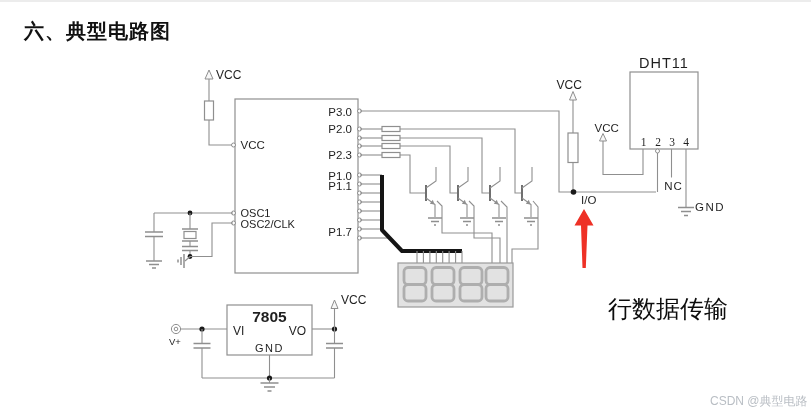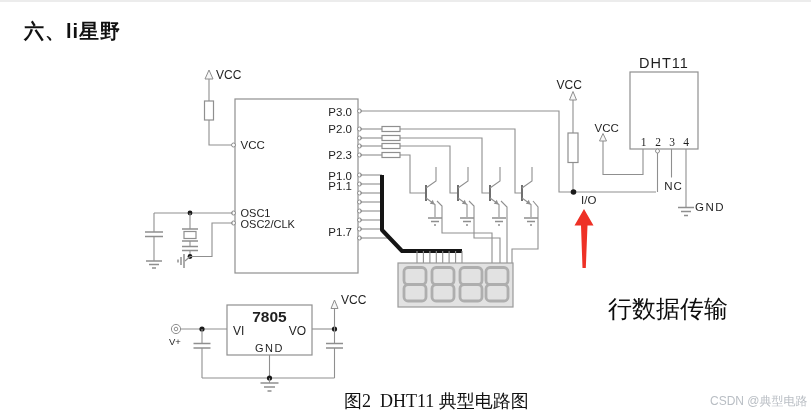--- a/index.html
+++ b/index.html
@@ -35,21 +35,21 @@
   .seg { fill:none; stroke:#aeaeae; stroke-width:2.8; }
   text.t  { font-family:"Liberation Sans", sans-serif; fill:#1f1f1f; }
   text.ts { font-family:"Liberation Serif", serif; fill:#1f1f1f; }
   .eq { fill:#8f8f8f; stroke:none; }
 </style>
 </head>
 <body>
 
 <div class="stage">
   <div class="topstrip"></div>
-  <div class="title">六、li星野</div>
+  <div class="title">六、典型电路图</div>
 
   <svg class="circuit" width="811" height="419" viewBox="0 0 811 419">
 
     <g>
       <text class="t" x="216" y="79" font-size="12">VCC</text>
       <polygon class="arr" points="209,70 205,79 213,79"></polygon>
       <line class="w" x1="209" y1="79" x2="209" y2="101"></line>
       <rect class="bx" x="204.5" y="101" width="9" height="19"></rect>
       <polyline class="w" points="209,120 209,145 232,145"></polyline>
     </g>
@@ -286,15 +286,14 @@
       <line class="gw" x1="260.5" y1="383" x2="278.5" y2="383"></line>
       <line class="gw" x1="264" y1="387" x2="275" y2="387"></line>
       <line class="gw" x1="267.5" y1="391" x2="271.5" y2="391"></line>
     </g>
   </svg>
 
   <div class="annotation">
     <div>行数据传输</div>
   </div>
 
-  <div class="caption">图2  DHT11 典型电路图</div>
   <div class="watermark">CSDN @典型电路</div>
 </div>
 
 </body></html>

